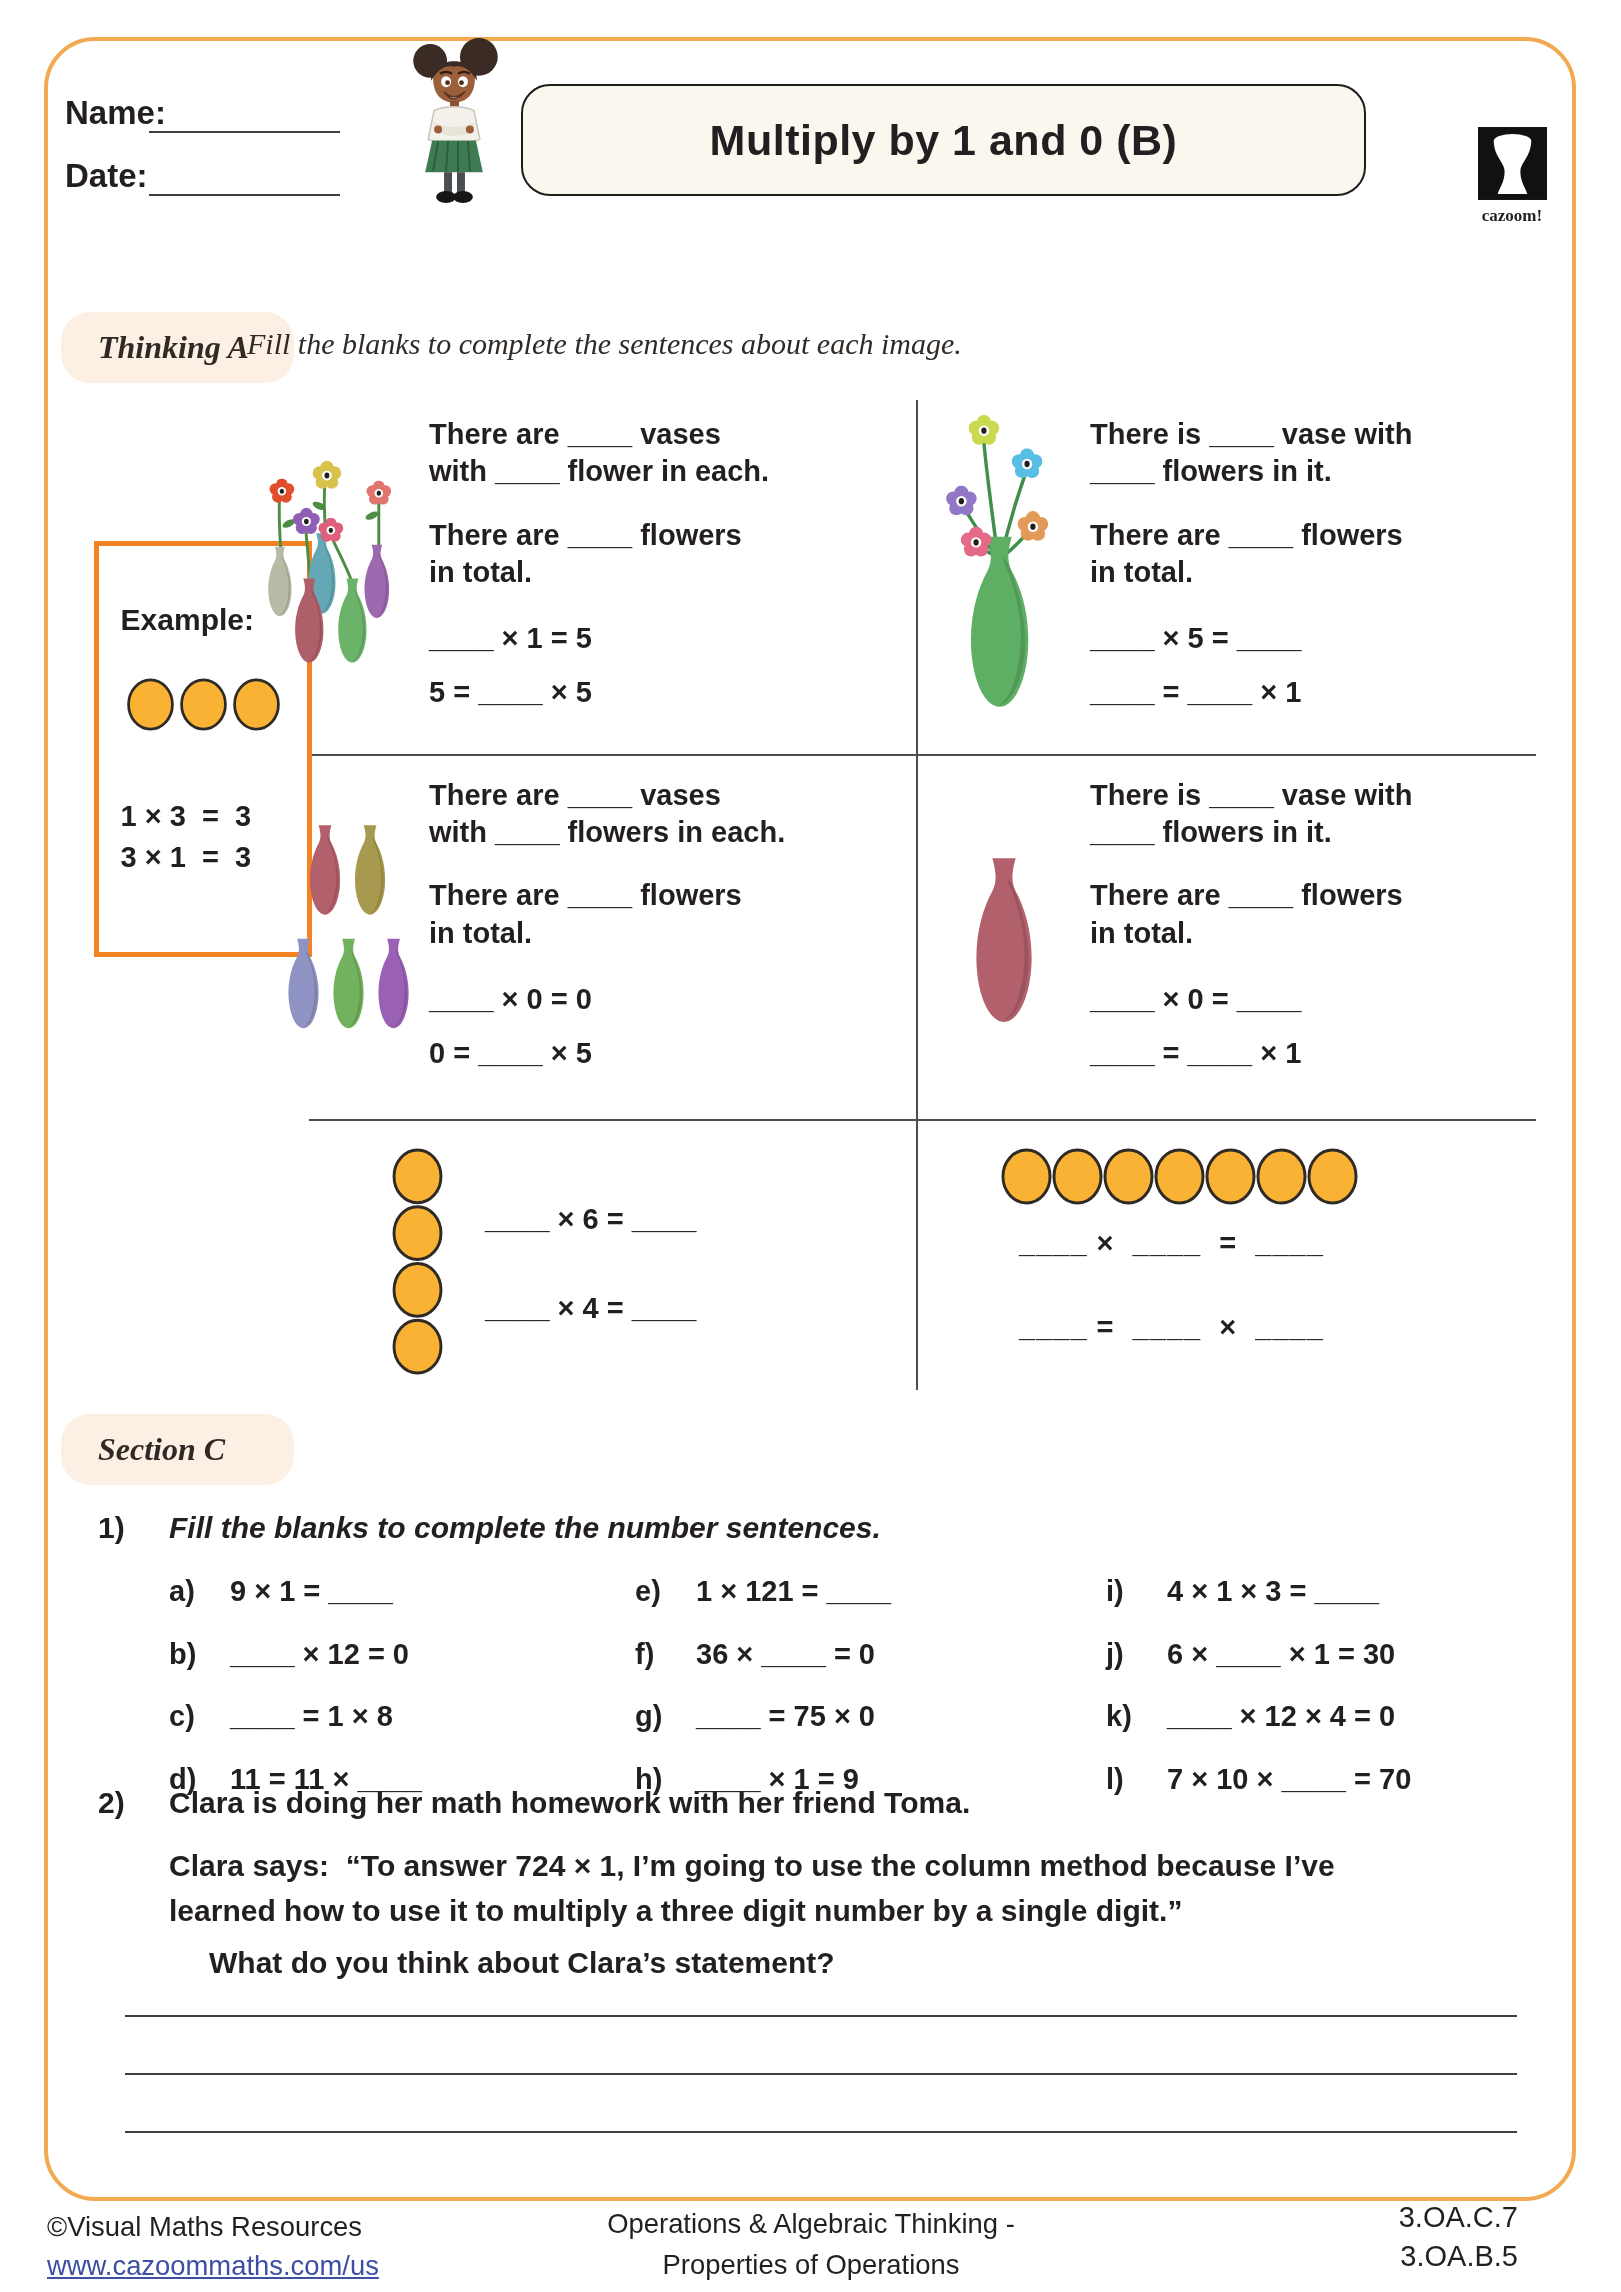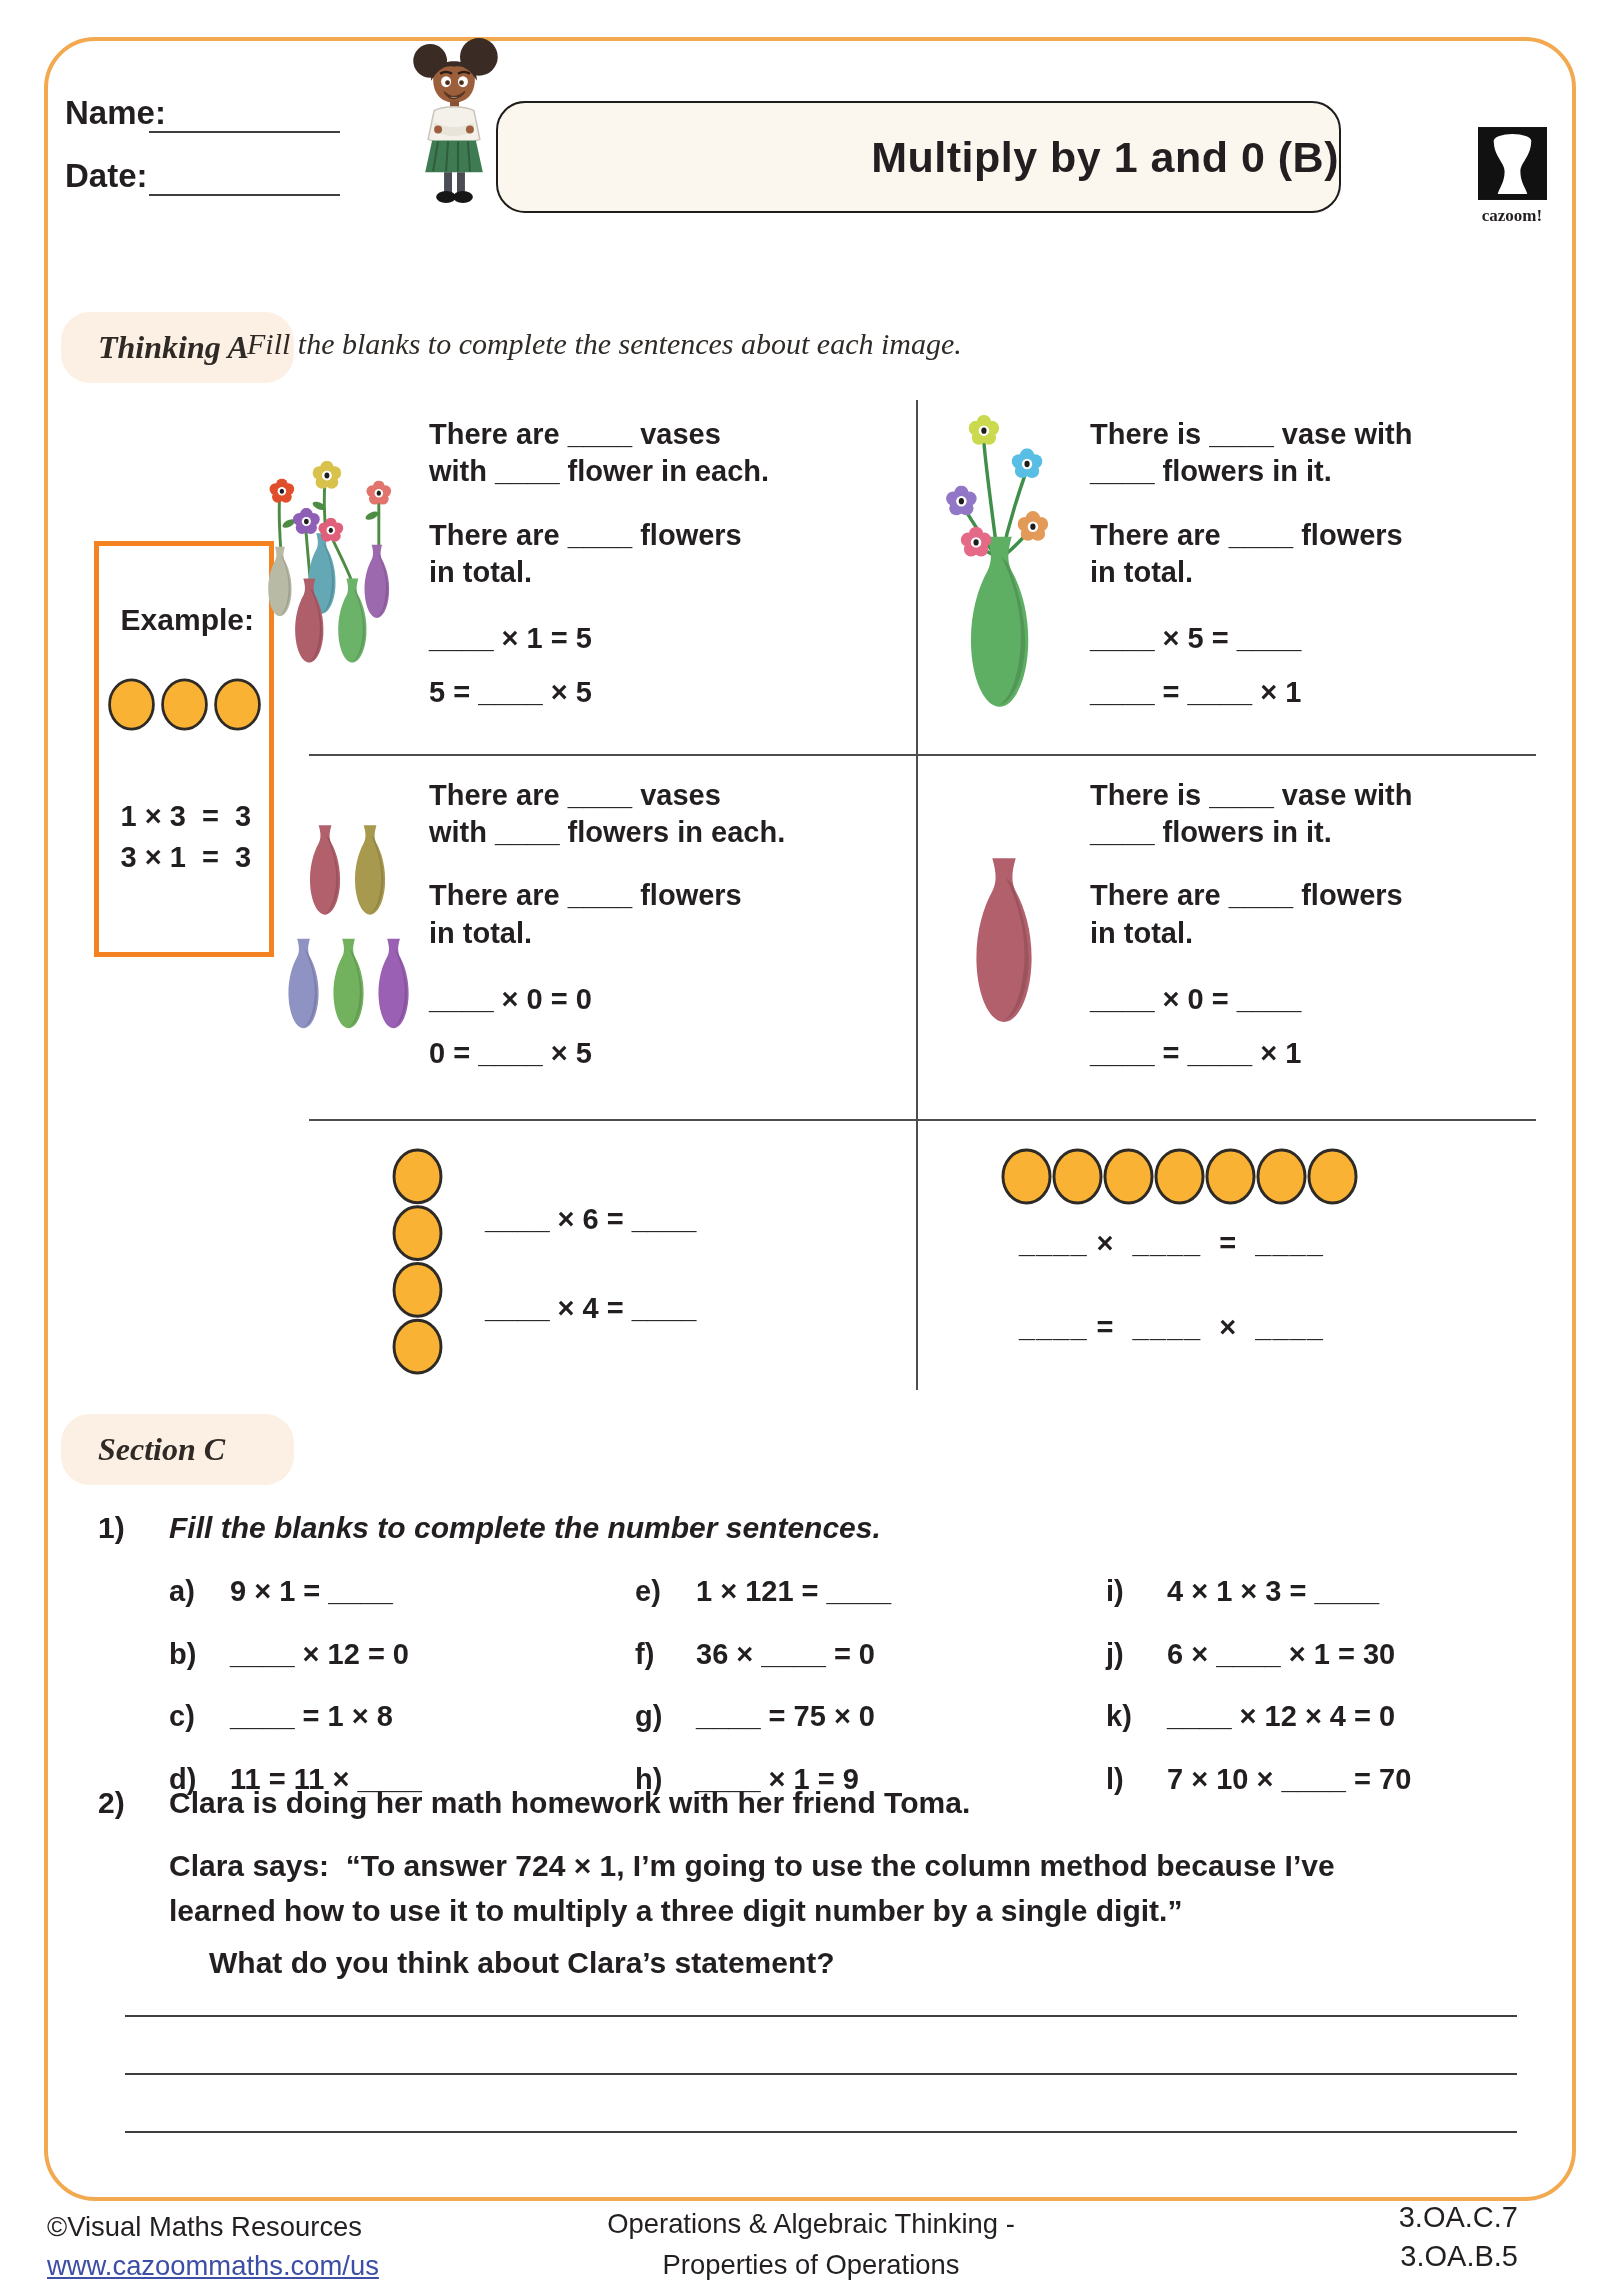--- a/index.html
+++ b/index.html
@@ -13,23 +13,23 @@
   
   .hdr-label{position:absolute;font-size:33px;font-weight:bold;}
   #name-label{left:65px;top:94px;}
   #date-label{left:65px;top:157px;}
   .fill-line{position:absolute;border-bottom:2.9px solid #3F3F3F;height:0;}
   #name-line{left:149px;top:131px;width:191px;}
   #date-line{left:149px;top:194px;width:191px;}
 
   #girl{position:absolute;left:400px;top:37px;}
 
-  #title-box{position:absolute;left:496px;top:84px;width:841px;height:108px;
+  #title-box{position:absolute;left:521px;top:84px;width:841px;height:108px;
              background:#FBF7EE;border:2.9px solid #1D1D1B;border-radius:29px;
-             display:flex;align-items:center;justify-content:flex-end;margin-top:17px;}
+             display:flex;align-items:center;justify-content:center;}
   #title{font-size:43px;font-weight:bold;letter-spacing:0.5px;}
 
   #logo{position:absolute;left:1468px;top:127px;width:88px;text-align:center;}
   #brand-text{font-family:"Liberation Serif",serif;font-weight:bold;font-size:17px;margin-top:2px;}
 
   
   .pill{position:absolute;width:233px;height:71px;background:#FCEFE3;border-radius:29px;
         display:flex;align-items:center;box-sizing:border-box;padding-left:37px;}
   .pill span{font-family:"Liberation Serif",serif;font-style:italic;font-weight:bold;
              font-size:32px;color:#2F2A26;}
@@ -38,21 +38,21 @@
   #instructionA{position:absolute;left:247px;top:327px;font-family:"Liberation Serif",serif;
                 font-style:italic;font-size:30px;color:#2F2A26;}
 
   
   .gline{position:absolute;}
   #vline{left:916px;top:400px;height:990px;border-left:2px solid #4D4D4F;}
   #hline1{left:309px;top:754px;width:1227px;border-top:2px solid #4D4D4F;}
   #hline2{left:309px;top:1119px;width:1227px;border-top:2px solid #4D4D4F;}
 
   
-  #example{position:absolute;left:94px;top:541px;width:180px;height:416px;
+  #example{position:absolute;left:94px;top:541px;width:218px;height:416px;
            border:5.9px solid #F58220;background:#fff;box-sizing:border-box;}
   #example .ex-label{margin:57px 0 0 21.6px;font-size:30px;font-weight:bold;}
   #example .ex-circles{display:flex;justify-content:center;margin-top:41px;}
   #example .ex-eq{margin:7.8px 0 0 21.6px;font-size:29px;font-weight:bold;white-space:pre;}
   #example .ex-eq.first{margin-top:69px;}
 
   
   .cell{position:absolute;}
   #cell-tl{left:240px;top:400px;width:676px;height:354px;}
   #cell-tr{left:918px;top:400px;width:616px;height:354px;}

